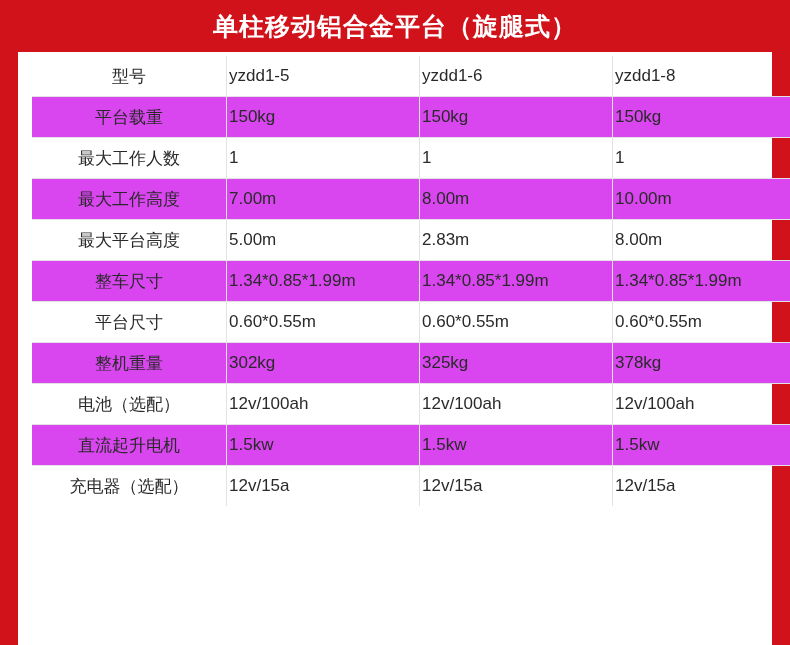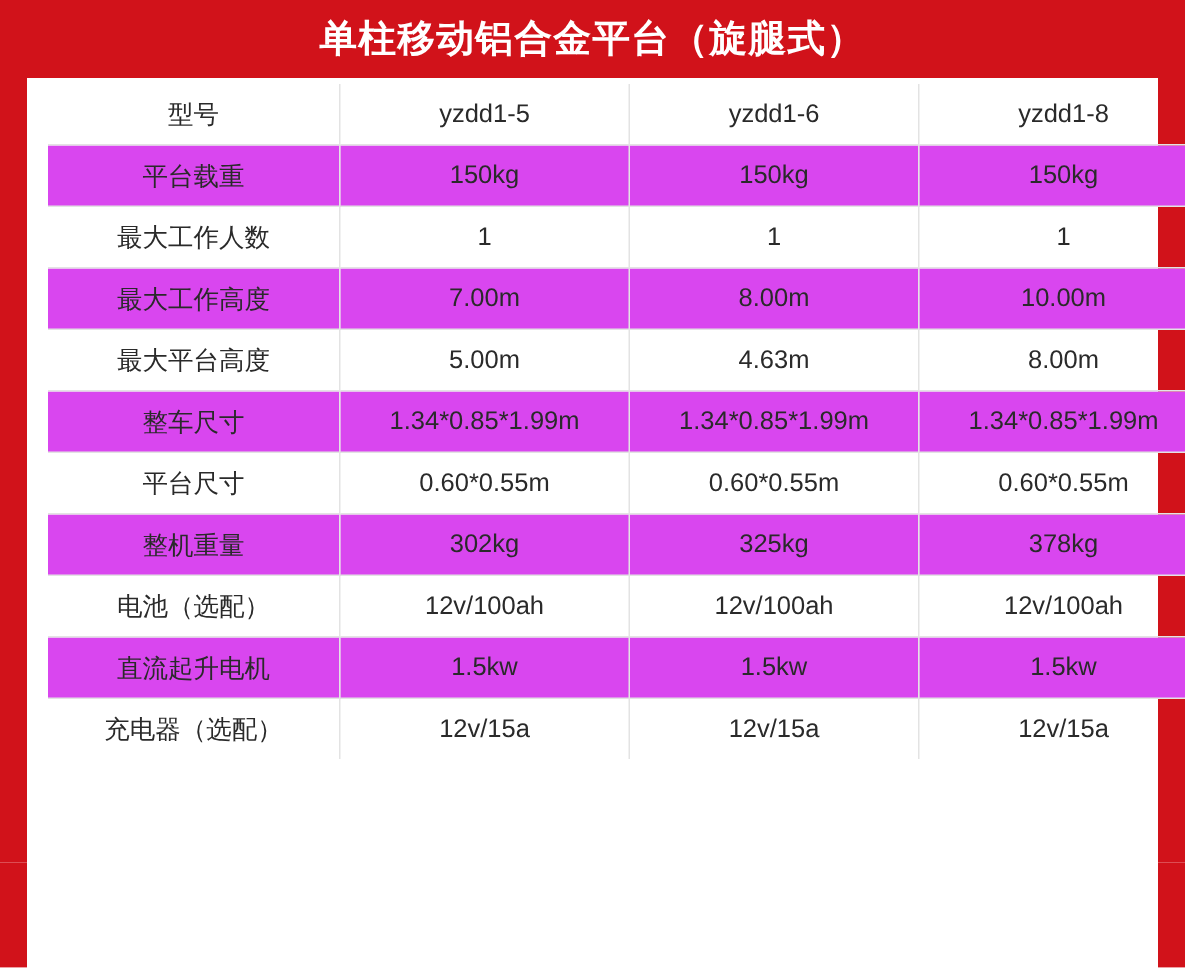--- a/index.html
+++ b/index.html
@@ -57,21 +57,20 @@
     top: 56px;
     width: 754px;
     border-collapse: collapse;
     table-layout: fixed;
     margin-left: 14px;
   }
   .spec-table td {
     height: 40px;
     font-size: 17px;
     color: #2a2a2a;
-    text-align: center;
     vertical-align: middle;
     border-bottom: 1px solid #e3e3e3;
     padding: 0 2px;
     white-space: nowrap;
   }
   .spec-table tr:last-child td {
     border-bottom: none;
   }
   .spec-table .row-alt td {
     background: #d946ef;
@@ -139,21 +138,21 @@
         </tr>
         <tr class="row-alt">
           <td class="label-cell sep">最大工作高度</td>
           <td class="val-cell sep">7.00m</td>
           <td class="val-cell sep">8.00m</td>
           <td class="val-cell">10.00m</td>
         </tr>
         <tr>
           <td class="label-cell sep">最大平台高度</td>
           <td class="val-cell sep">5.00m</td>
-          <td class="val-cell sep">4.63m</td>
+          <td class="val-cell sep">2.83m</td>
           <td class="val-cell">8.00m</td>
         </tr>
         <tr class="row-alt">
           <td class="label-cell sep">整车尺寸</td>
           <td class="val-cell sep">1.34*0.85*1.99m</td>
           <td class="val-cell sep">1.34*0.85*1.99m</td>
           <td class="val-cell">1.34*0.85*1.99m</td>
         </tr>
         <tr>
           <td class="label-cell sep">平台尺寸</td>

